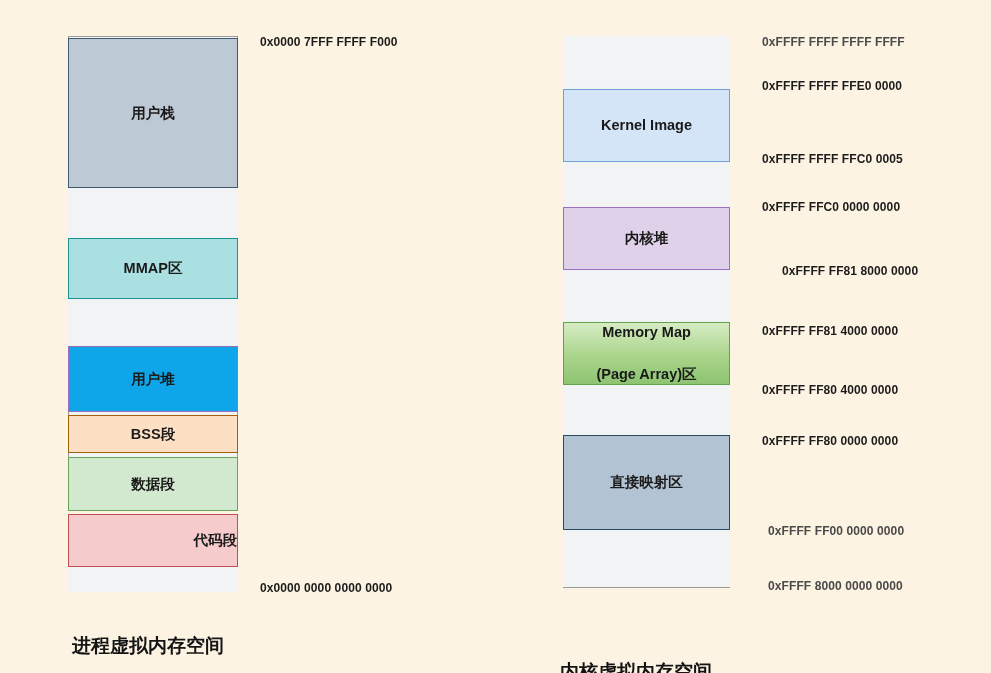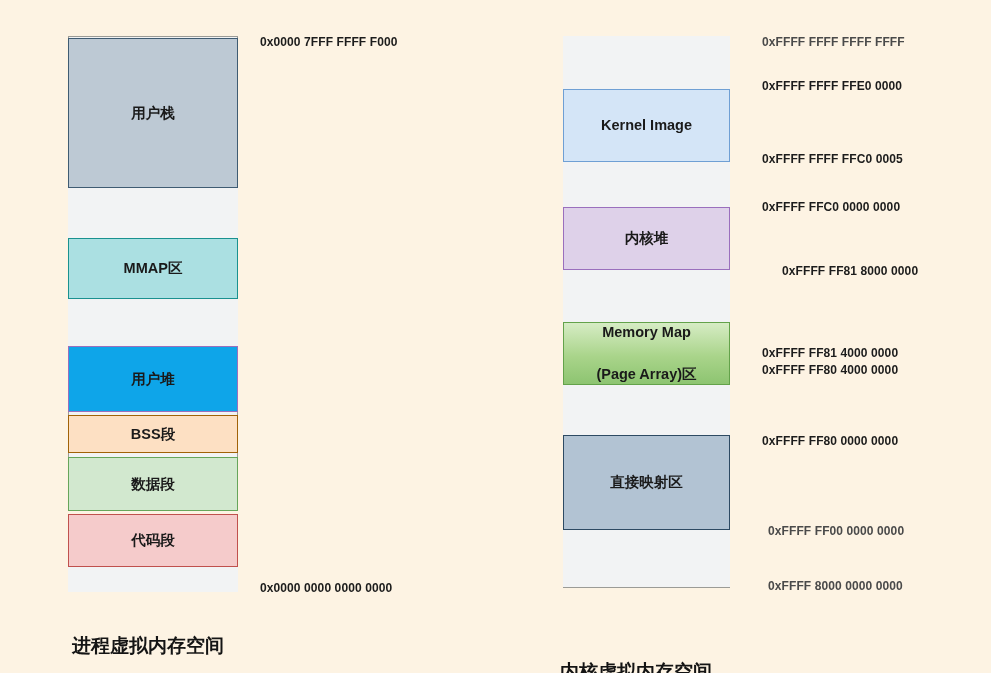--- a/index.html
+++ b/index.html
@@ -38,21 +38,21 @@
     line-height:1.28;
   }
   .region.empty{background:#f2f3f4;border:none;}
 
   
   .fill-stack   {background:#bdc9d4;border:1px solid #3f5b72;}
   .fill-mmap    {background:#abe0e2;border:1px solid #19918f;justify-content:center;}
   .fill-heap    {background:#0ea5e9;border:1px solid #9a6fbd;}
   .fill-bss     {background:#fde0c3;border:1px solid #a16207;}
   .fill-data    {background:#d2e8cf;border:1px solid #66a55a;}
-  .fill-code    {background:#f5cbcb;border:1px solid #c0504d;}
+  .fill-code    {background:#f5cbcb;border:1px solid #c0504d;align-items:flex-end;}
   .fill-kimage  {background:#d4e5f7;border:1px solid #6f9fd4;}
   .fill-kheap   {background:#ded1e9;border:1px solid #9a6fbd;text-align:center;}
   .fill-memmap  {background:linear-gradient(180deg,#d6ecc4 0%,#a9d48a 55%,#8dc471 100%);border:1px solid #63a24a;justify-content:space-between;}
   .fill-direct  {background:#b2c3d3;border:1px solid #2d4a63;}
 
   
   .addr{
     position:absolute;
     font-size:12px;
     font-weight:bold;
@@ -131,21 +131,21 @@
 <div id="process-addresses">
     <div class="addr" style="left: 260px; top: 35px;">0x0000 7FFF FFFF F000</div>
     <div class="addr" style="left: 260px; top: 581px;">0x0000 0000 0000 0000</div>
   </div>
 <div id="kernel-addresses">
     <div class="addr dim" style="left: 762px; top: 35px;">0xFFFF FFFF FFFF FFFF</div>
     <div class="addr" style="left: 762px; top: 79px;">0xFFFF FFFF FFE0 0000</div>
     <div class="addr" style="left: 762px; top: 152px;">0xFFFF FFFF FFC0 0005</div>
     <div class="addr" style="left: 762px; top: 200px;">0xFFFF FFC0 0000 0000</div>
     <div class="addr" style="left: 762px; top: 264px; margin-left: 20px;">0xFFFF FF81 8000 0000</div>
-    <div class="addr" style="left: 762px; top: 324px; margin-top: 22px;">0xFFFF FF81 4000 0000</div>
-    <div class="addr" style="left: 762px; top: 363px; text-align: center;">0xFFFF FF80 4000 0000</div>
+    <div class="addr" style="left: 762px; top: 324px;">0xFFFF FF81 4000 0000</div>
+    <div class="addr" style="left: 762px; top: 383px; text-align: center;">0xFFFF FF80 4000 0000</div>
     <div class="addr" style="left: 762px; top: 434px;">0xFFFF FF80 0000 0000</div>
     <div class="addr dim" style="left: 768px; top: 524px;">0xFFFF FF00 0000 0000</div>
     <div class="addr dim" style="left: 768px; top: 579px;">0xFFFF 8000 0000 0000</div>
   </div>
 
 <div class="caption" id="caption-process">进程虚拟内存空间</div>
 <div class="caption" id="caption-kernel">内核虚拟内存空间</div>
 
 </body></html>

